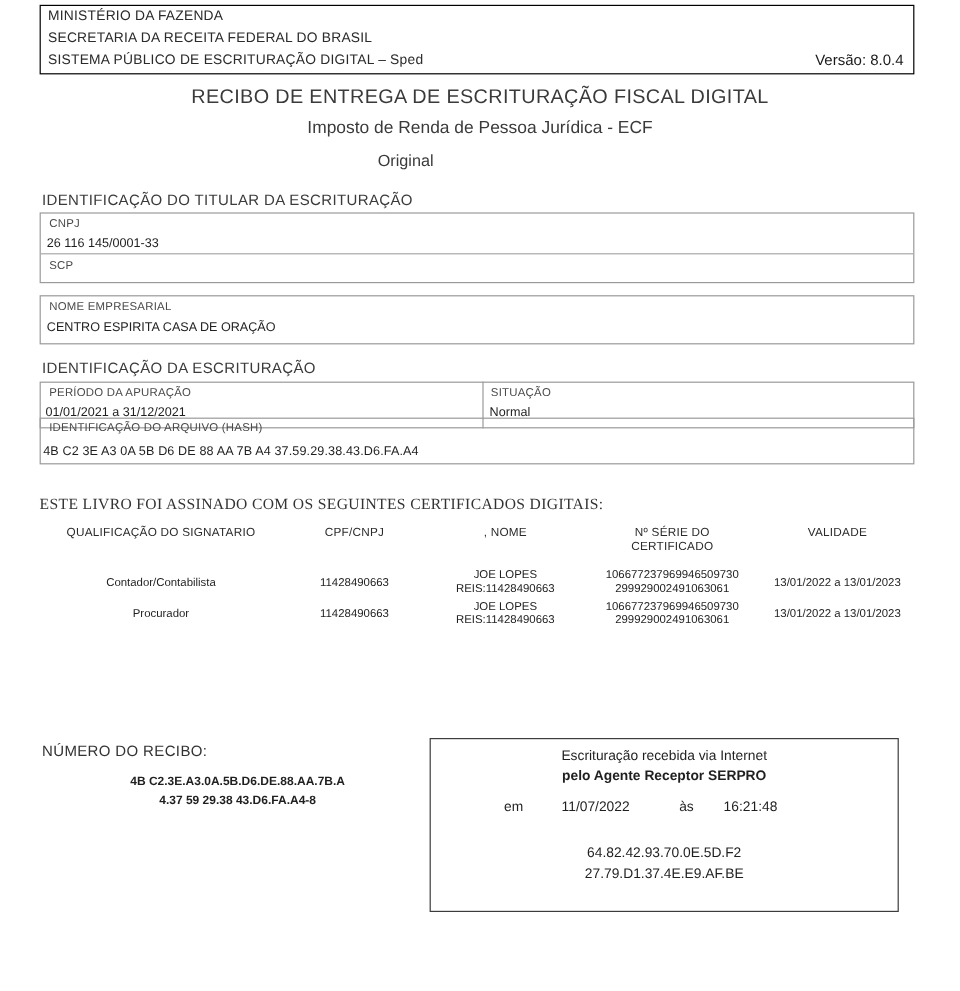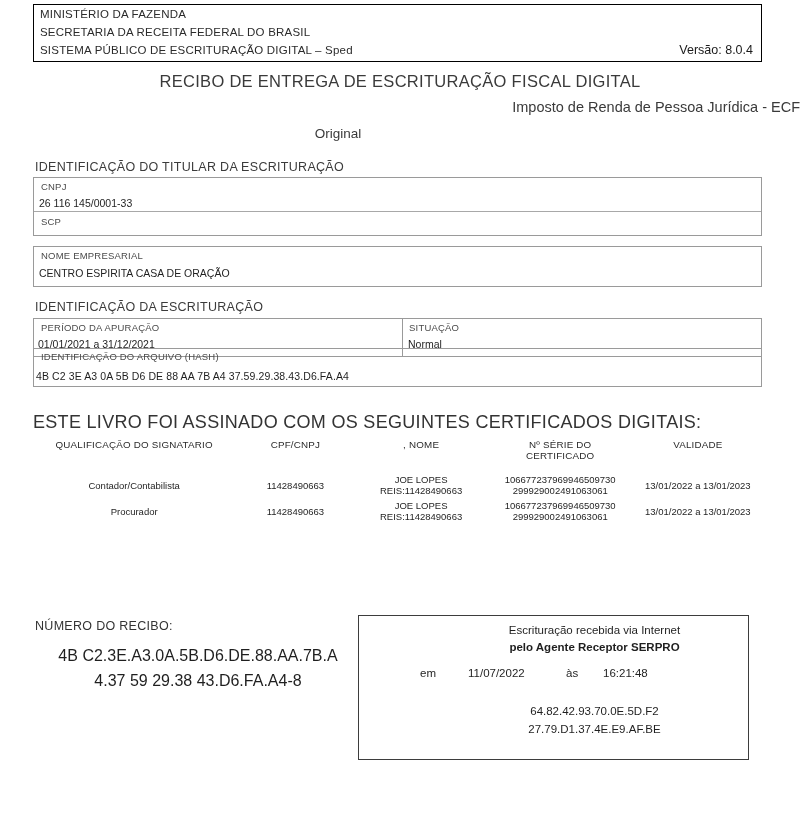--- a/index.html
+++ b/index.html
@@ -61,21 +61,21 @@
     text-align: center;
     font-size: 16.5px;
     color: #3a3a3a;
     letter-spacing: 0.3px;
   }
   .title-sub {
     position: absolute;
     left: 0;
     top: 99px;
     width: 800px;
-    text-align: right;
+    text-align: center;
     font-size: 14.5px;
     color: #3a3a3a;
   }
   .title-sub2 {
     position: absolute;
     left: 0;
     top: 126px;
     width: 676px;
     text-align: center;
     font-size: 13.5px;
@@ -85,21 +85,21 @@
   
   .section-head {
     position: absolute;
     font-size: 12.5px;
     color: #3b3b3b;
     letter-spacing: 0.3px;
     white-space: nowrap;
   }
   #sec-titular { left: 35px; top: 160px; }
   #sec-escrit  { left: 35px; top: 300px; }
-  #sec-certs   { left: 33px; top: 412px; font-size: 18px; color: #333; }
+  #sec-certs   { left: 33px; top: 412px; font-size: 13px; color: #333; font-family: Liberation Serif, serif; }
 
   
   .box {
     position: absolute;
     border: 1px solid #9a9a9a;
     box-sizing: border-box;
     background: transparent;
   }
   .flabel {
     position: absolute;
@@ -194,43 +194,43 @@
     top: 619px;
     font-size: 12.5px;
     color: #333;
     letter-spacing: 0.3px;
   }
   #val-recibo {
     position: absolute;
     left: 48px;
     top: 644px;
     width: 300px;
-    font-size: 16px;
+    font-size: 10px;
     color: #1f1f1f;
     line-height: 1.55;
     text-align: center;
+    font-weight: bold;
   }
 
   
   #box-serpro {
     left: 358px;
     top: 615px;
     width: 391px;
     height: 145px;
     border: 1px solid #3d3d3d;
   }
   .serpro-text {
     position: absolute;
     width: 391px;
     text-align: center;
     font-size: 11.5px;
     color: #1f1f1f;
     left: 358px;
     white-space: nowrap;
-    margin-left: 41px;
   }
   #sp-l1 { top: 624px; }
   #sp-l2 { top: 641px; font-weight: bold; }
   #sp-em-label { position: absolute; left: 420px; top: 667px; font-size: 11.5px; color: #1f1f1f; }
   #sp-date     { position: absolute; left: 468px; top: 667px; font-size: 11.5px; color: #1f1f1f; }
   #sp-as-label { position: absolute; left: 566px; top: 667px; font-size: 11.5px; color: #1f1f1f; }
   #sp-time     { position: absolute; left: 603px; top: 667px; font-size: 11.5px; color: #1f1f1f; }
   #sp-h1 { top: 705px; }
   #sp-h2 { top: 723px; }
 </style>

